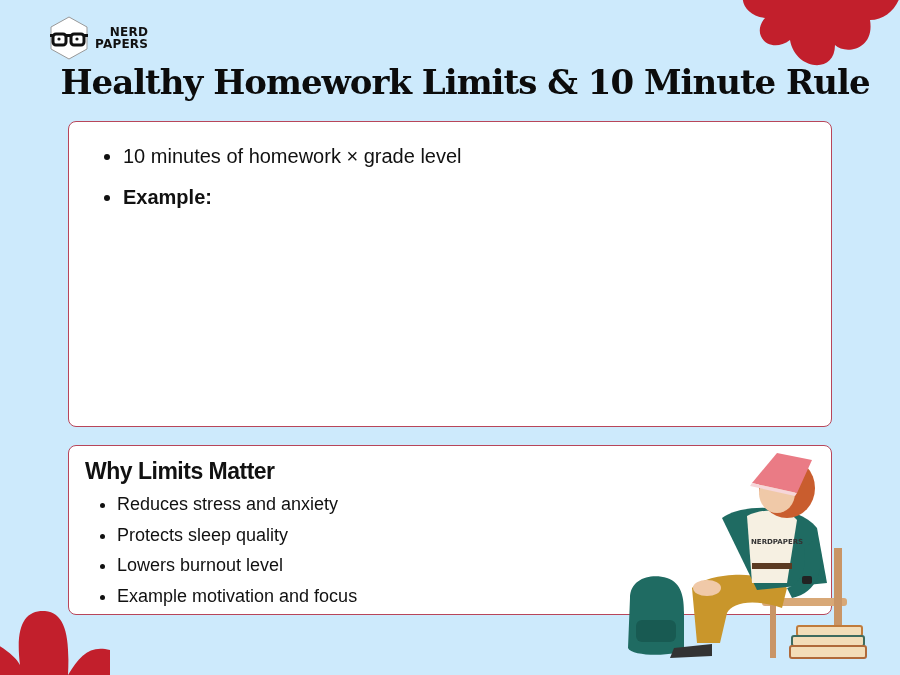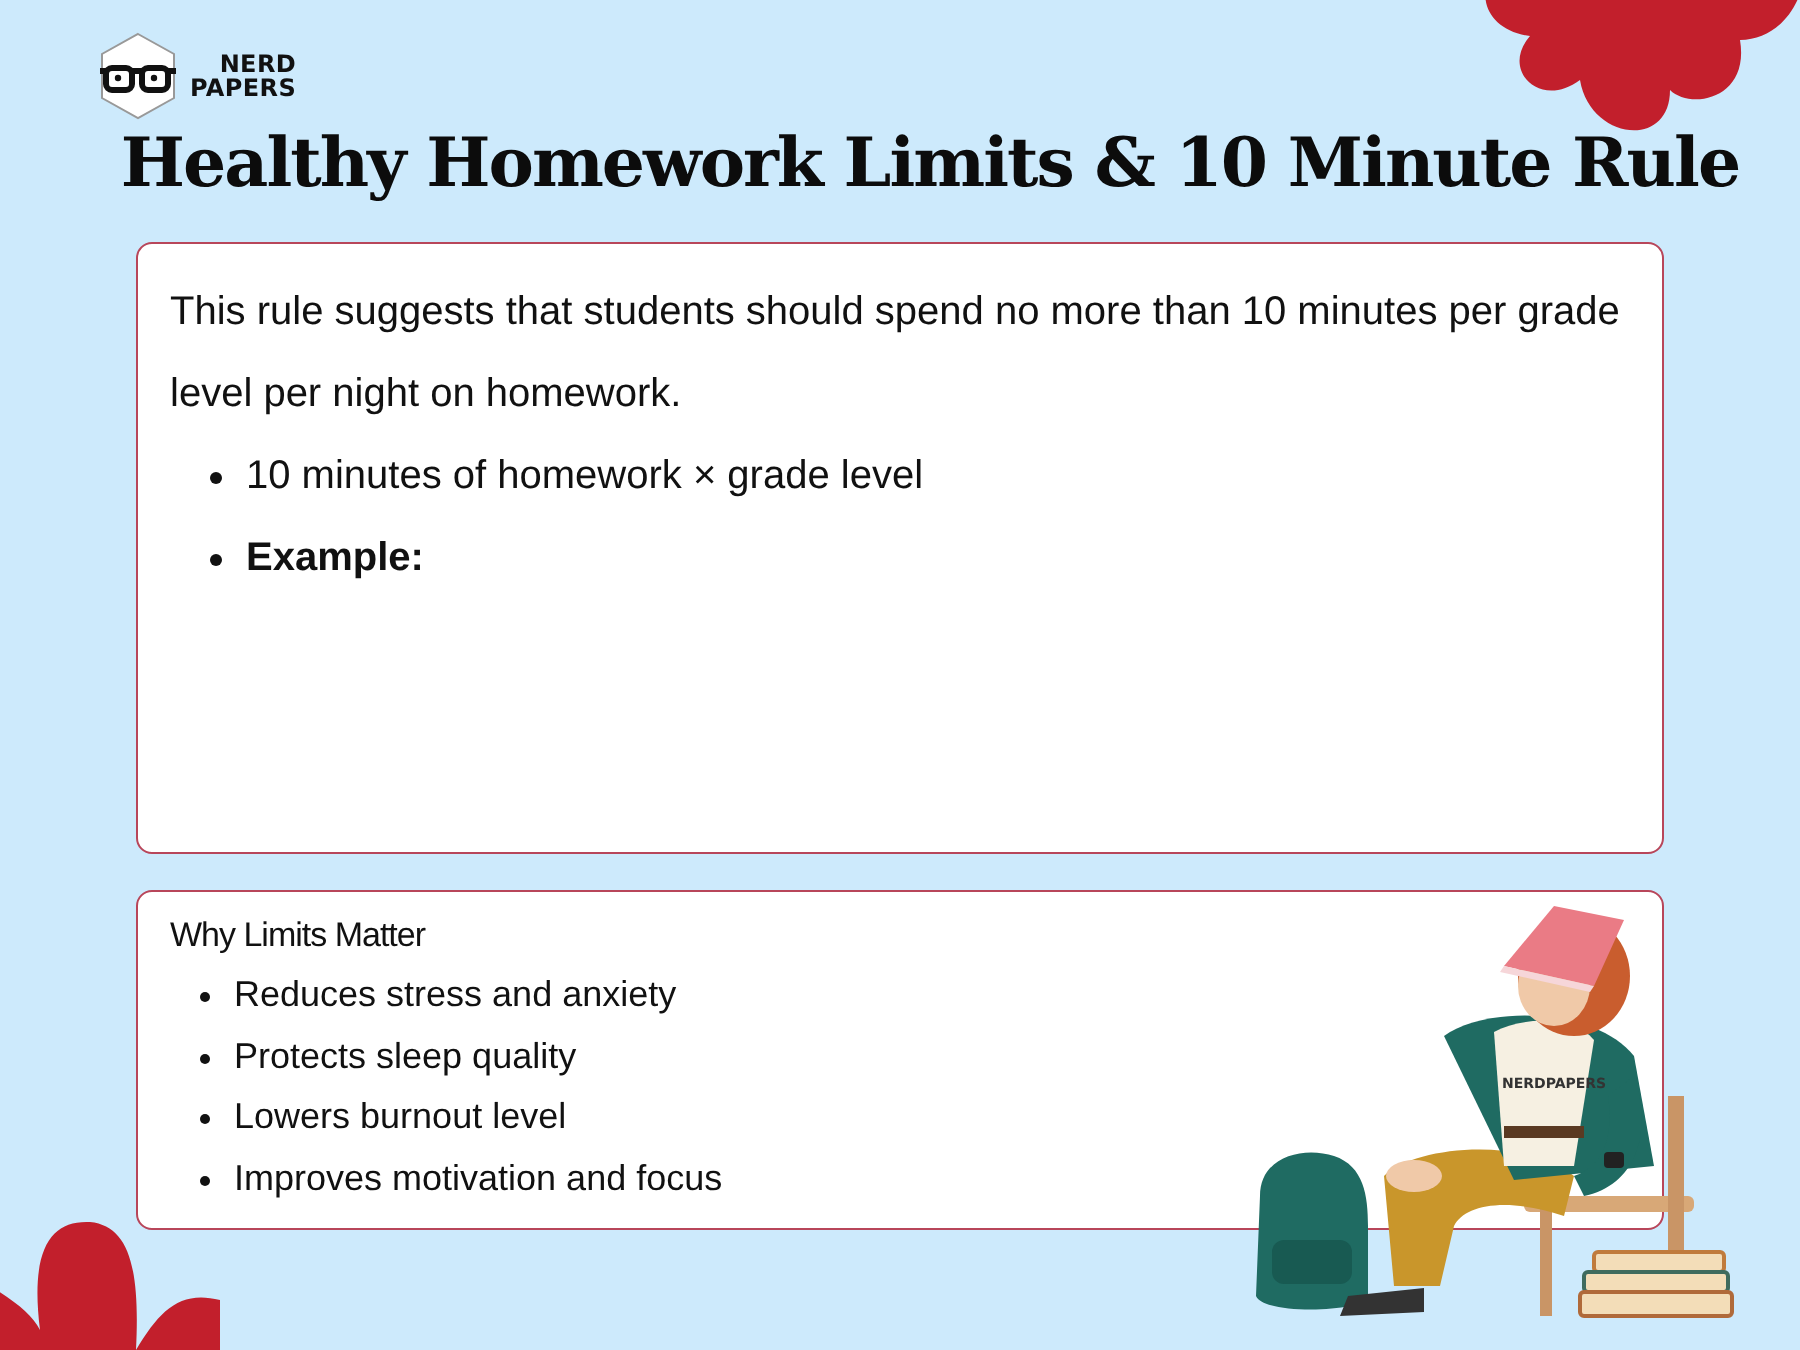--- a/index.html
+++ b/index.html
@@ -24,21 +24,21 @@
     box-sizing:border-box;
   }
   .card1 { left:68px; top:121px; width:764px; height:306px; padding:14px 16px; }
   .card2 { left:68px; top:445px; width:764px; height:170px; padding:12px 16px; }
   .h1 { font-weight:bold; font-size:20px; letter-spacing:-0.4px; margin:0 0 10px 0; }
   .para { font-size:20px; line-height:41px; margin:0; }
   ul.main { margin:0; padding:0 0 0 38px; list-style:disc; font-size:20px; }
   ul.main > li { line-height:41px; }
   ul.sub { list-style:circle; padding-left:38px; margin:0; }
   ul.sub li { line-height:41px; }
-  .h2 { font-weight:normal; font-size:17px; letter-spacing:-0.5px; margin:0 0 4px 0; }
+  .h2 { font-weight:bold; font-size:23px; letter-spacing:-0.5px; margin:0 0 4px 0; }
   ul.why { margin:0; padding:0 0 0 32px; list-style:disc; font-size:18px; }
   ul.why li { line-height:30.5px; }
   .illus { position:absolute; left:612px; top:448px; width:270px; height:222px; }
 </style>
 </head>
 <body>
 
 <svg class="blob" style="left:725px;top:-40px" width="190" height="120" viewBox="0 0 190 120">
   <path d="M30,20 C10,30 15,55 40,58 C25,75 45,95 65,80 C70,110 110,115 110,85 C120,95 150,90 145,60 C170,60 185,30 175,0 L20,0 Z" fill="#c21f2c"></path>
 </svg>
@@ -57,35 +57,34 @@
   </svg>
   <div class="logo-text">
     <div>NERD</div>
     <div>PAPERS</div>
   </div>
 </div>
 
 <div class="title">Healthy Homework Limits &amp; 10 Minute Rule</div>
 
 <div class="card card1">
-  <p class="para">This rule suggests that students should spend no more than 10 minutes per grade level per night on homework.</p>
   <ul class="main">
     <li><span>10 minutes of homework × grade level</span></li>
     <li style="font-weight:bold"><span>Example:</span>
     </li>
   </ul>
 </div>
 
 <div class="card card2">
   <div class="h2">Why Limits Matter</div>
   <ul class="why">
     <li>Reduces stress and anxiety</li>
     <li>Protects sleep quality</li>
     <li>Lowers burnout level</li>
-    <li>Improves motivation and focus</li>
+    <li>Example motivation and focus</li>
   </ul>
 </div>
 
 <svg class="illus" viewBox="0 0 270 222">
 
   <path d="M18,150 C18,130 40,125 55,130 C70,135 72,150 72,165 L72,200 C72,208 20,210 16,200 Z" fill="#1f6b62"></path>
   <rect x="24" y="172" width="40" height="22" rx="6" fill="#185a52"></rect>
 
   <rect x="150" y="150" width="85" height="8" rx="3" fill="#d8a877"></rect>
   <rect x="158" y="155" width="6" height="55" fill="#c99566"></rect>

